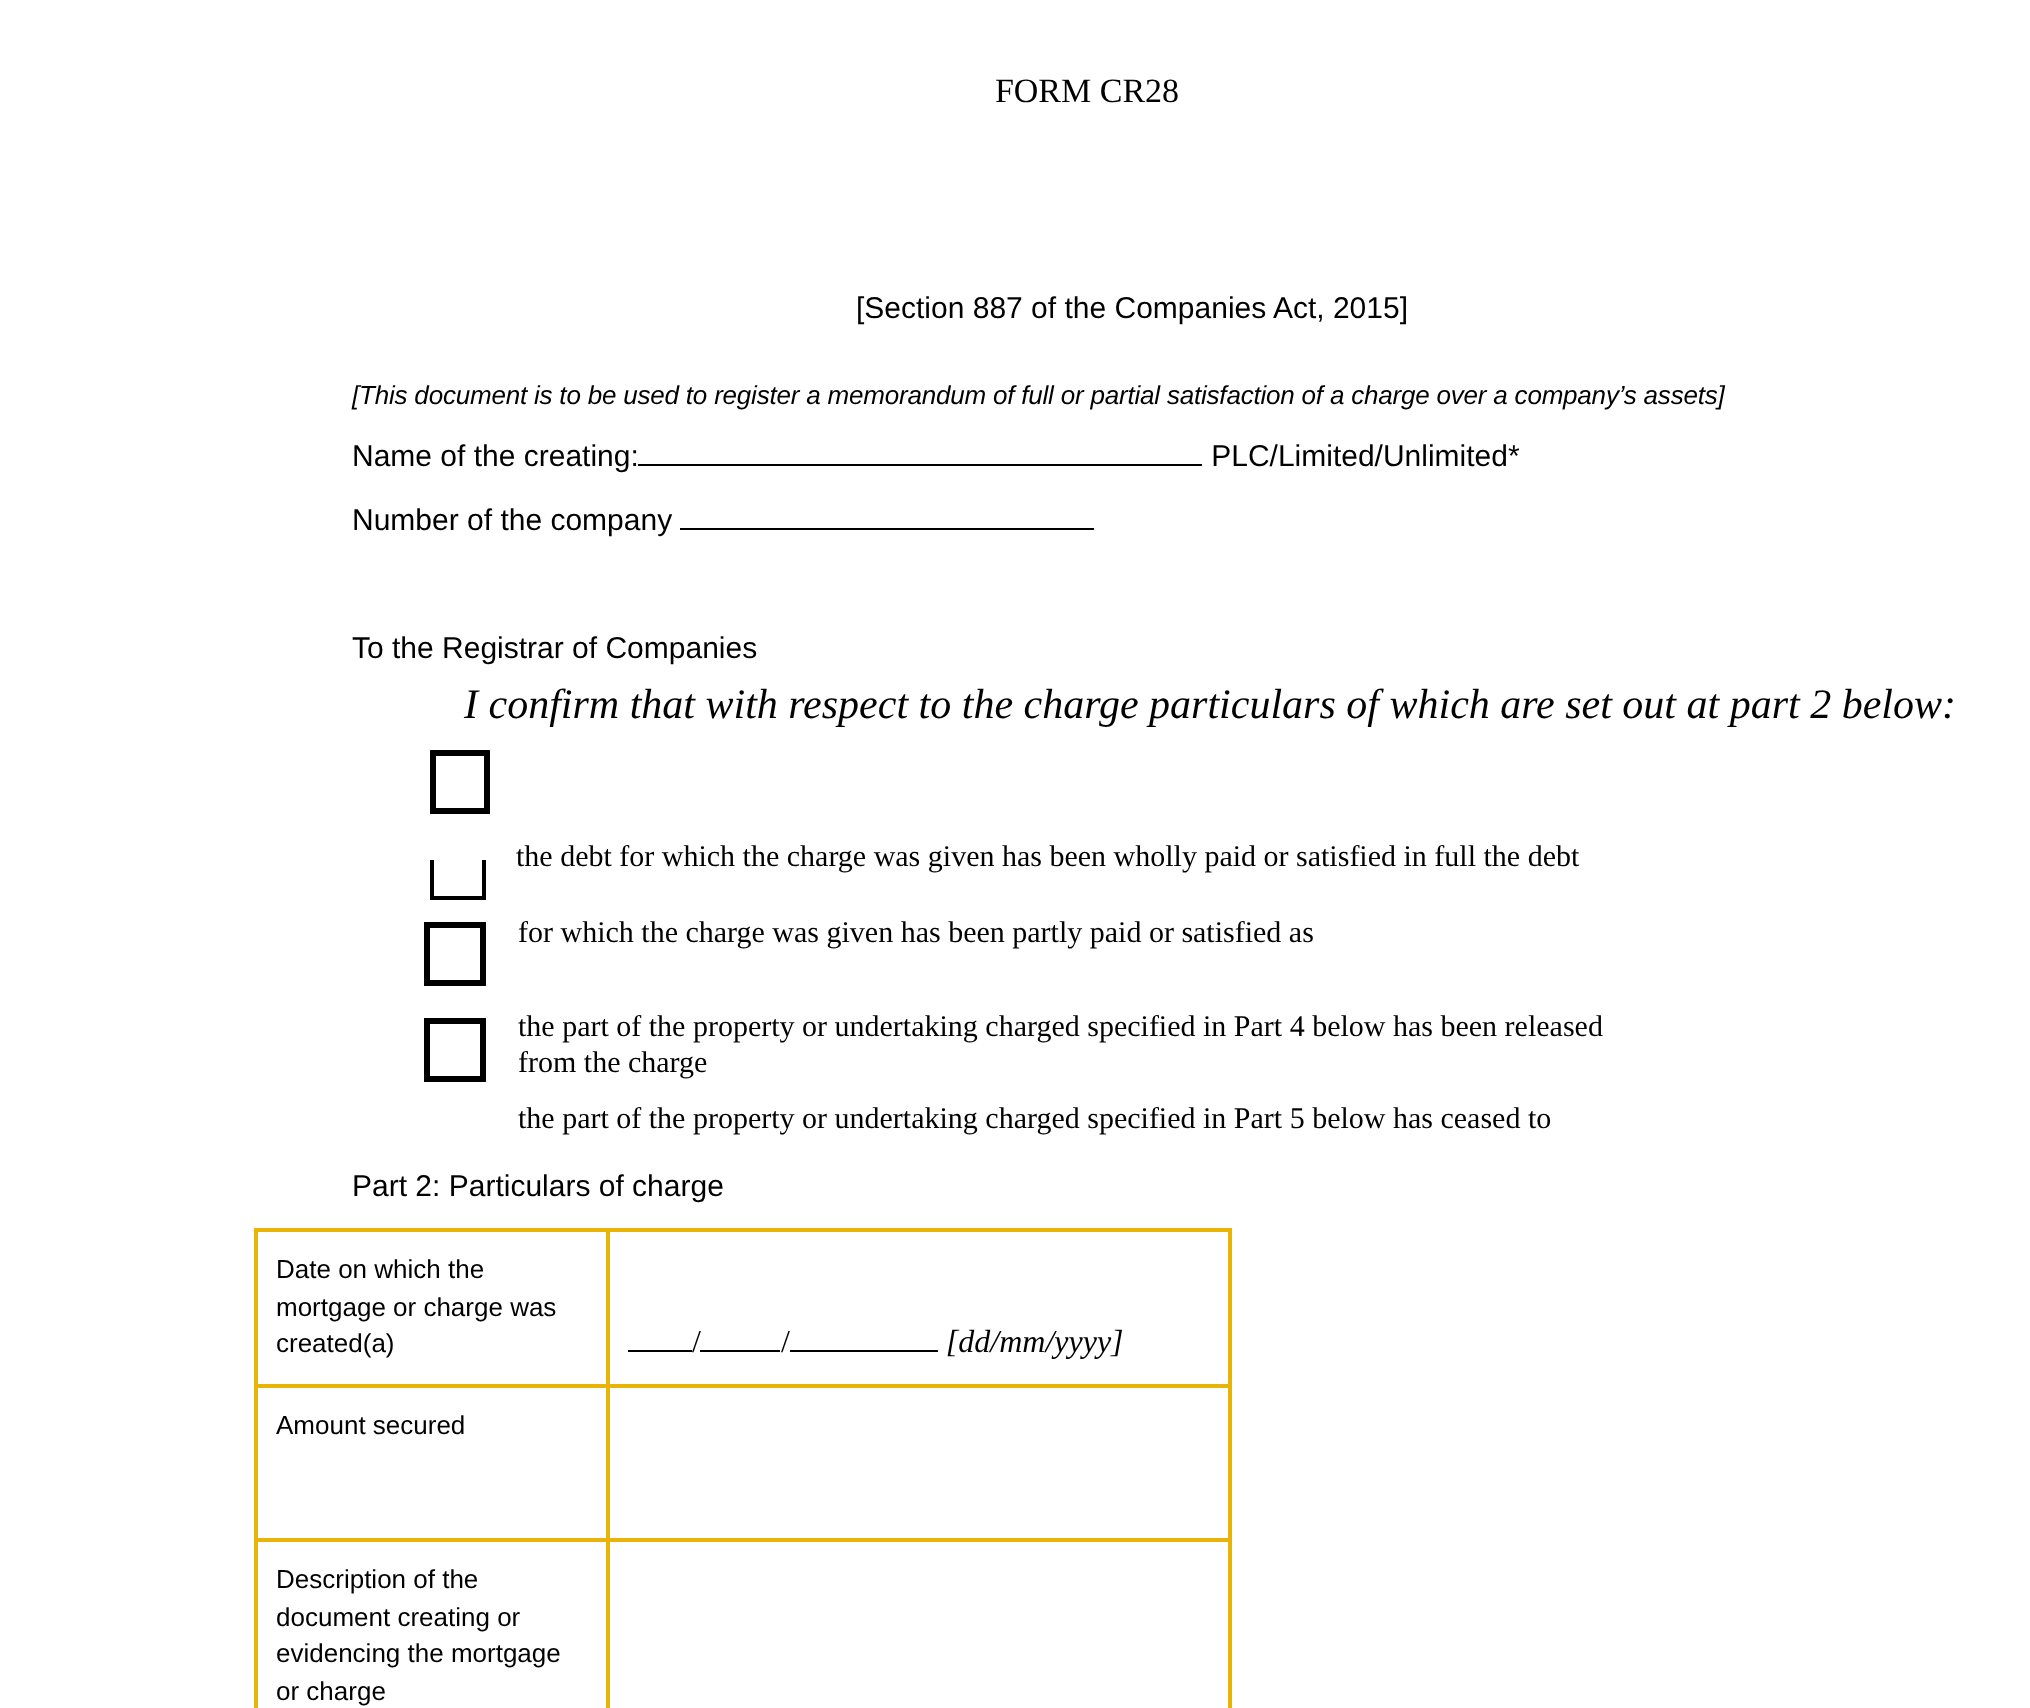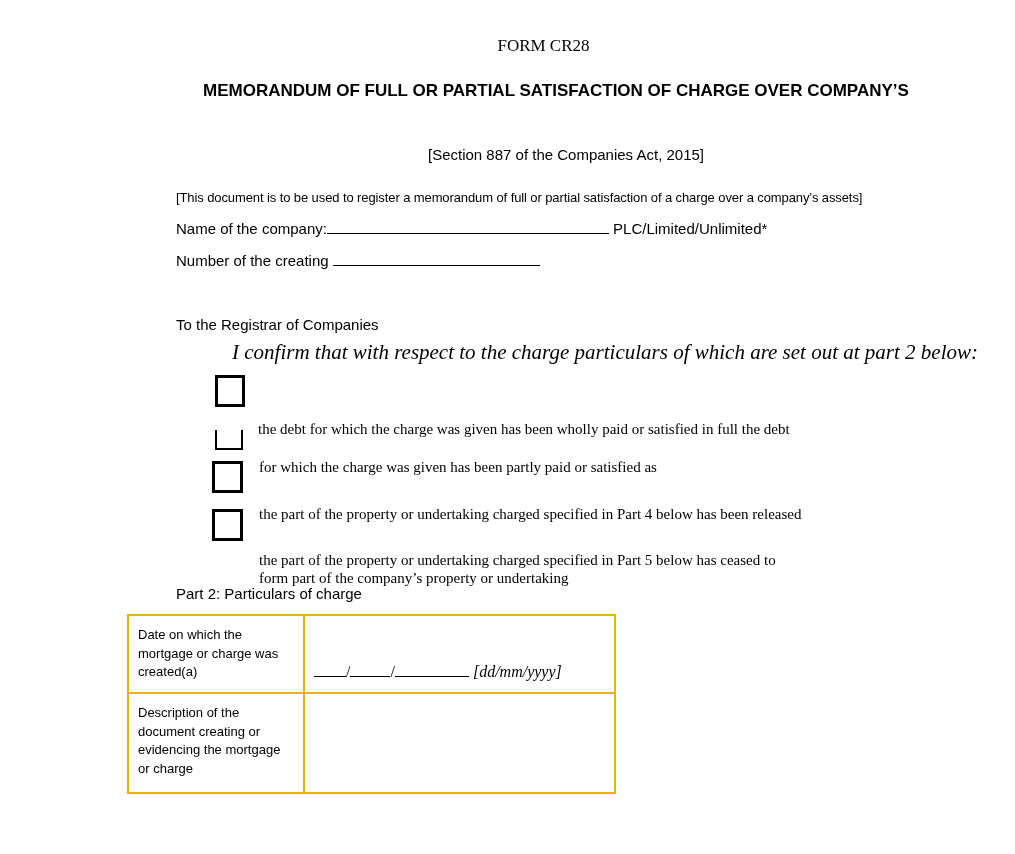--- a/index.html
+++ b/index.html
@@ -30,20 +30,21 @@
       font-size: 17px;
       line-height: 25px;
     }
     #section-ref {
       top: 146px; left: 0; width: 1060px;
       text-align: center;
       font-size: 15px;
     }
     #usage-note {
       top: 190px; left: 140px;
+      font-style: italic;
       font-size: 13px;
       white-space: nowrap;
       letter-spacing: -0.1px;
     }
     .field-line {
       font-size: 15px;
       white-space: nowrap;
     }
     .blank {
       display: inline-block;
@@ -115,73 +116,76 @@
       height: 12px;
     }
     .date-hint { font-style: italic; }
   </style>
 </head>
 <body>
 
 <div id="form-number" class="abs serif">FORM CR28</div>
 
 <div id="doc-title" class="abs sans">
-  <div>MEMORANDUM OF FULL OR PARTIAL SATISFACTION OF CHARGE OVER COMPANY’S</div>
 </div>
 
 <div id="section-ref" class="abs sans">[Section 887 of the Companies Act, 2015]</div>
 
 <div id="usage-note" class="abs sans">[This document is to be used to register a memorandum of full or partial satisfaction of a charge over a company’s assets]</div>
 
 <div id="company-name-row" class="abs sans field-line">
-  <span>Name of the company:</span><span class="blank" style="width:282px;"></span>
+  <span>Name of the creating:</span><span class="blank" style="width:282px;"></span>
   <span>PLC/Limited/Unlimited*</span>
 </div>
 
 <div id="company-number-row" class="abs sans field-line">
-  <span>Number of the creating</span>
+  <span>Number of the company</span>
   <span class="blank" style="width:207px;"></span>
 </div>
 
 <div id="registrar-label" class="abs sans">To the Registrar of Companies</div>
 
 <div id="confirm-text" class="abs serif">I confirm that with respect to the charge particulars of which are set out at part 2  below:</div>
 
 <div class="checkbox" style="top:375px; left:215px; width:30px; height:32px;"></div>
 <div class="opt-text serif" style="top:374px; left:258px;">
   <div>the debt for which the charge was given has been wholly paid or satisfied in full the debt</div>
 </div>
 
 <div class="checkbox partial" style="top:430px; left:215px; width:28px;"></div>
 <div class="opt-text serif" style="top:412px; left:259px;">
   <div>for  which  the charge was given  has been  partly  paid  or  satisfied  as</div>
 </div>
 
 <div class="checkbox" style="top:461px; left:212px; width:31px; height:32px;"></div>
 <div class="opt-text serif" style="top:459px; left:259px;">
   <div>the part of the property or undertaking charged specified in Part 4 below has been released</div>
+  <div>from the charge</div>
 </div>
 
 <div class="checkbox" style="top:509px; left:212px; width:31px; height:32px;"></div>
 <div class="opt-text serif" style="top:505px; left:259px;">
   <div>the part of the property or undertaking charged specified in Part 5 below has ceased to</div>
-  <div>form part of the company’s property or undertaking</div>
 </div>
 
 <div id="part2-label" class="abs sans">Part 2: Particulars of charge</div>
 
 <table id="particulars-table" class="sans">
   <tbody>
       <tr style="height:78px;">
     <td class="label-cell">Date on which the mortgage or charge was created(a)</td>
     <td class="value-cell">
       <span class="date-field serif">
         <span class="date-blank" style="width:32px;"></span><span>/</span><span class="date-blank" style="width:40px;"></span><span>/</span><span class="date-blank" style="width:74px;"></span>
         <span class="date-hint">[dd/mm/yyyy]</span>
       </span>
     </td>
   </tr>
+  <tr style="height:77px;">
+    <td class="label-cell">Amount secured</td>
+    <td class="value-cell"></td>
+  </tr>
   <tr style="height:100px;">
     <td class="label-cell">Description of the document creating or evidencing the mortgage or charge</td>
     <td class="value-cell"></td>
   </tr>
 </tbody>
   </table>
 
 </body></html>

